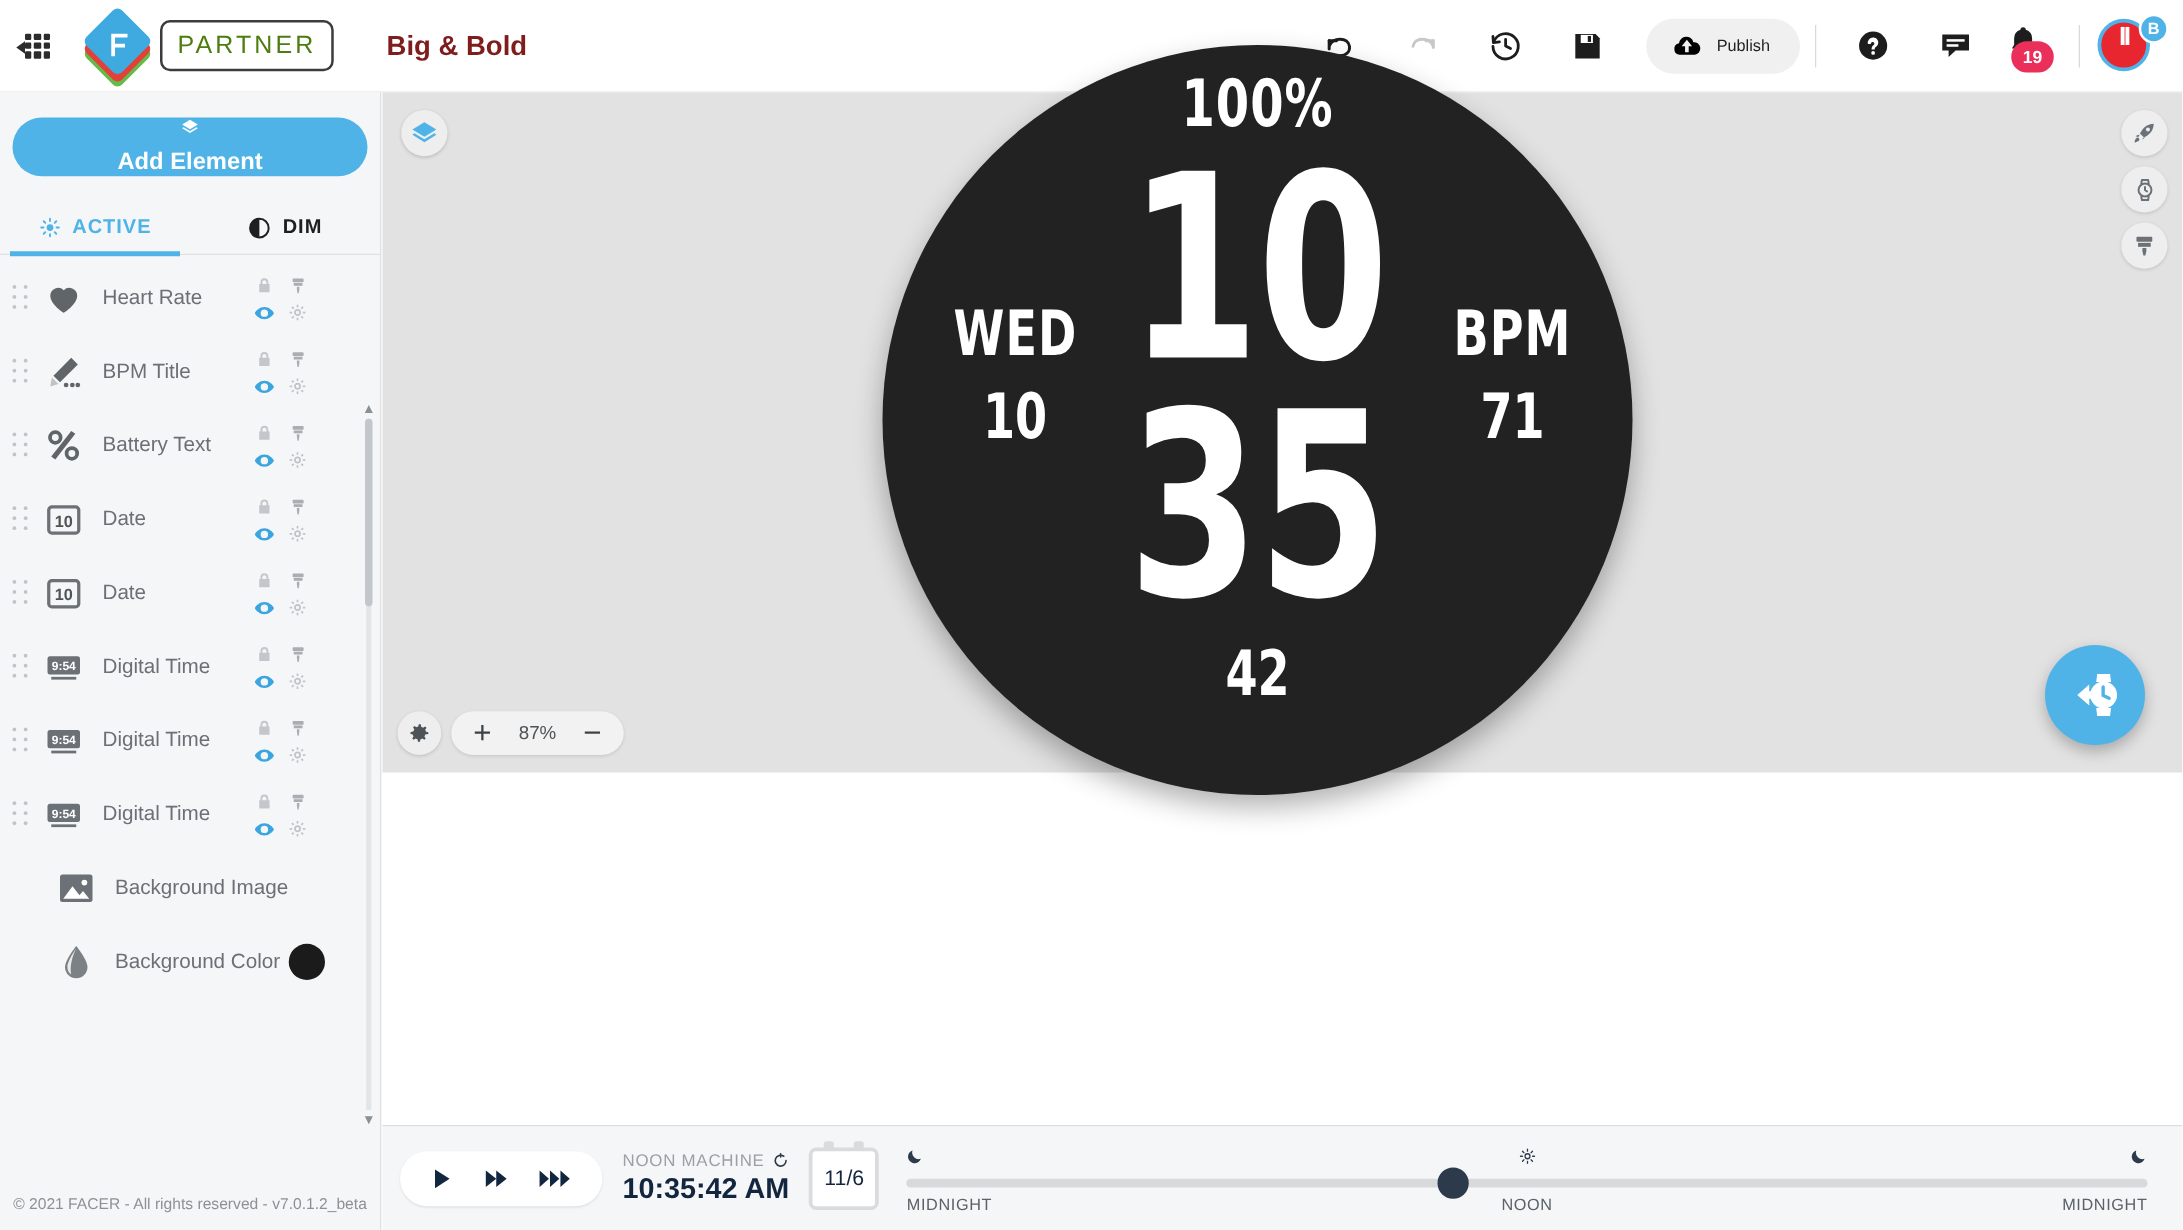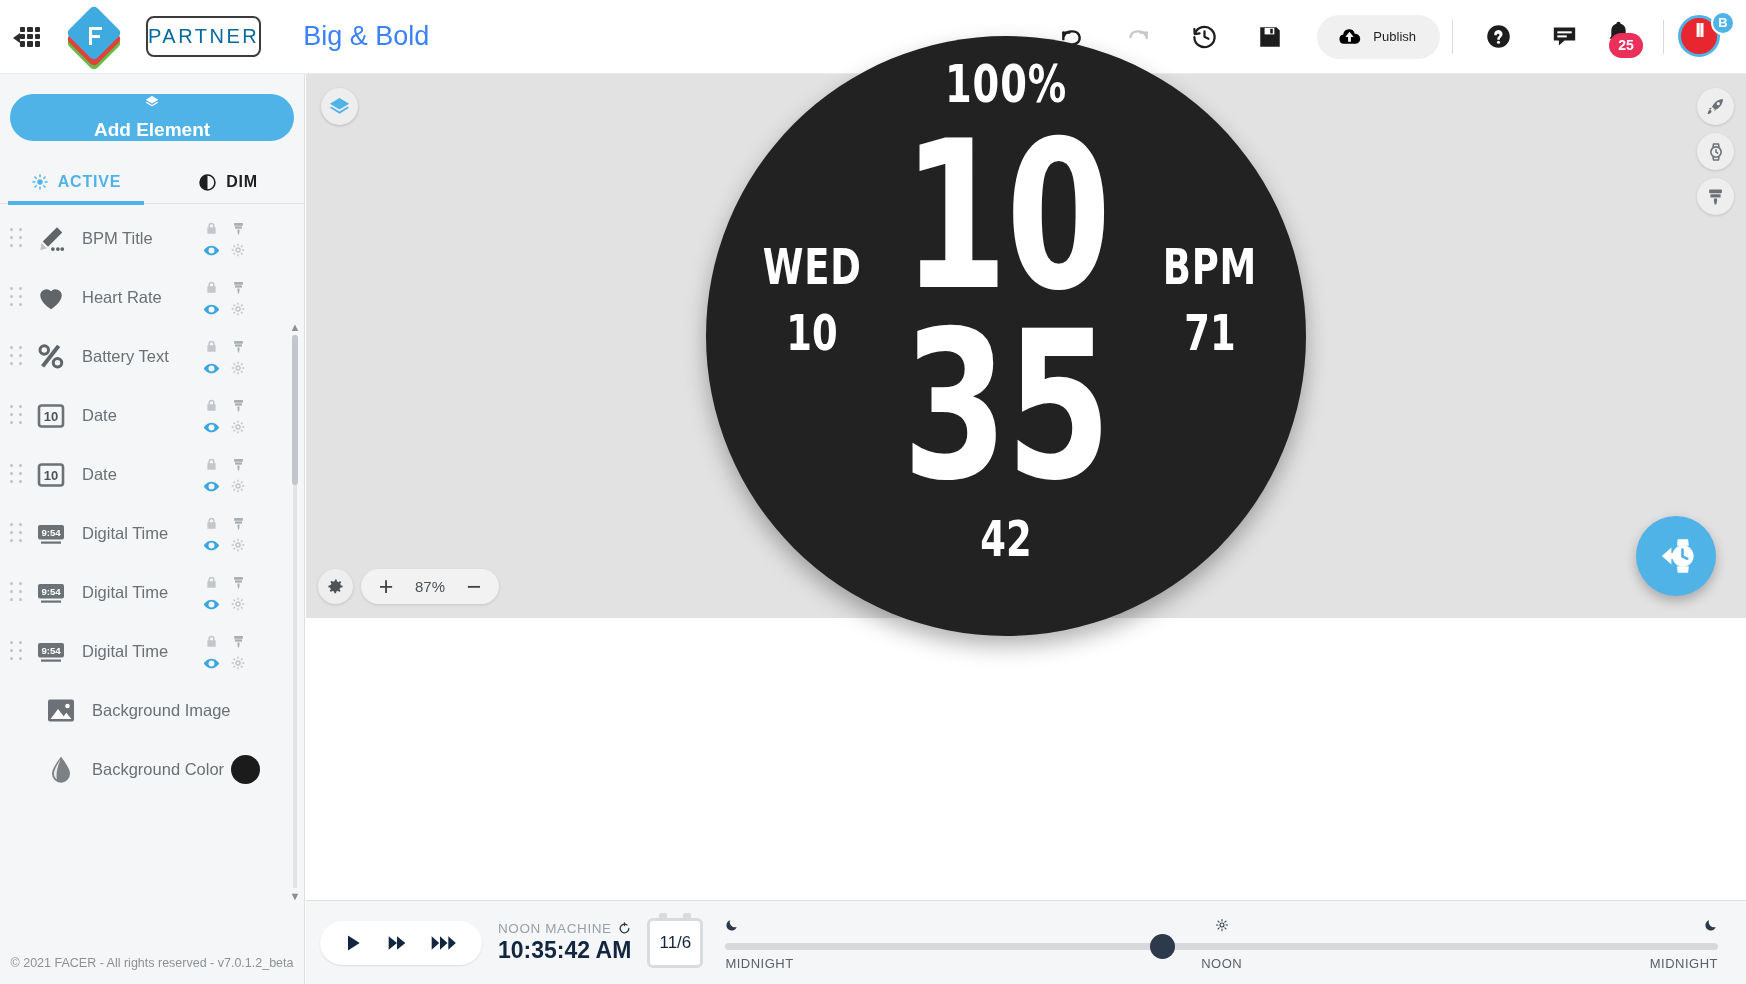--- a/index.html
+++ b/index.html
@@ -34,26 +34,26 @@
   .brand-logo .rhomb { position: absolute; left: 6px; width: 40px; height: 40px;
     transform: rotate(45deg) ; border-radius: 5px; }
   .brand-logo .r-green { background: #66bb4a; top: 12px; }
   .brand-logo .r-red { background: #e2413a; top: 8px; }
   .brand-logo .r-blue { background: #3eaae0; top: 2px; }
   .brand-logo .mark {
     position: absolute; left: 17px; top: 14px; width: 20px; height: 22px;
     z-index: 4;
   }
   .partner-box {
-    margin-left: 26px; border: 2px solid #3c3c3c; border-radius: 8px;
-    padding: 7px 0; font-size: 20px; letter-spacing: 2.5px;
-    font-weight: 400; color: #0369a1;
+    margin-left: 8px; border: 2px solid #3c3c3c; border-radius: 8px;
+    padding: 7px 12px; font-size: 20px; letter-spacing: 2.5px;
+    font-weight: 400; color: #4d7c0f;
   }
   .project-title {
-    margin-left: 42px; font-size: 27px; font-weight: normal; color: #3b82f6;
+    margin-left: 42px; font-size: 22px; font-weight: bold; color: #7f1d1d;
   }
   .topbar-spacer { flex: 1; }
   .tb-icon {
     width: 46px; height: 46px; display: flex; align-items: center; justify-content: center;
     cursor: pointer; color: #1d1d1d; margin: 0 10px;
   }
   .tb-icon.disabled { color: #c8c8c8; cursor: default; }
   .publish-btn {
     display: flex; align-items: center; gap: 11px;
     background: #f0f0f0; border-radius: 22px; height: 44px;
@@ -304,21 +304,21 @@
       <svg width="27" height="27" viewBox="0 0 24 24" fill="currentColor">
         <path d="M2.5 4 L21.5 4 L21.5 15.5 L12 15.5 L7 20 L7 15.5 L2.5 15.5 Z"></path>
         <rect x="5.6" y="7.4" width="12.8" height="1.8" fill="#fff"></rect>
         <rect x="5.6" y="11" width="8.4" height="1.8" fill="#fff"></rect>
       </svg>
     </div>
     <div class="bell-wrap">
       <svg width="27" height="27" viewBox="0 0 24 24" fill="#1d1d1d" style="position:absolute;left:8px;top:5px">
         <path d="M12 2.4 A1.9 1.9 0 0 1 13.9 4.3 A6.4 6.4 0 0 1 18.4 10.4 L18.4 15 L20 17.6 L4 17.6 L5.6 15 L5.6 10.4 A6.4 6.4 0 0 1 10.1 4.3 A1.9 1.9 0 0 1 12 2.4 Z"></path>
       </svg>
-      <div class="bell-badge">25</div>
+      <div class="bell-badge">19</div>
     </div>
     <div class="tb-div"></div>
     <div class="avatar-wrap">
       <div class="avatar">
         <span class="glyph">II</span>
       </div>
       <div class="avatar-badge">B</div>
     </div>
   </div>
 
@@ -357,71 +357,71 @@
         <div class="drag-dots">
             <i></i>
             <i></i>
             <i></i>
             <i></i>
             <i></i>
             <i></i>
           </div>
         <div class="layer-icon">
           <svg width="30" height="30" viewBox="0 0 24 24" fill="currentColor">
+              <path d="M12 21s-8.6-5.4-8.6-11A5 5 0 0 1 12 6.6 5 5 0 0 1 20.6 10c0 5.6-8.6 11-8.6 11Z"></path>
+            </svg>
+        </div>
+        <div class="layer-name">Heart Rate</div>
+        <div class="layer-ctrls">
+          <div class="c c-lock">
+              <svg width="15" height="15" viewBox="0 0 24 24" fill="currentColor">
+                <path d="M7 10V7.6a5 5 0 0 1 10 0V10h1.6v10.4H5.4V10Zm2.4 0h5.2V7.6a2.6 2.6 0 0 0-5.2 0Z"></path>
+              </svg>
+            </div>
+          <div class="c c-brush">
+              <svg width="15" height="15" viewBox="0 0 24 24" fill="currentColor">
+                <rect x="5" y="3" width="14" height="4.6" rx="1"></rect>
+                <rect x="6.4" y="8.6" width="11.2" height="3.6"></rect>
+                <path d="M10.4 13.4h3.2v3.2l-.8 5h-1.6l-.8-5Z"></path>
+              </svg>
+            </div>
+          <div class="c c-eye">
+              <svg width="17" height="17" viewBox="0 0 24 24" fill="currentColor">
+                <path d="M12 5.2C6.6 5.2 2.6 9.4 1.2 12c1.4 2.6 5.4 6.8 10.8 6.8s9.4-4.2 10.8-6.8C21.4 9.4 17.4 5.2 12 5.2Zm0 11a4.2 4.2 0 1 1 0-8.4 4.2 4.2 0 0 1 0 8.4Z"></path>
+                <circle cx="12" cy="12" r="2.2" fill="#f5f6f7"></circle>
+              </svg>
+            </div>
+          <div class="c c-gear">
+              <svg width="16" height="16" viewBox="0 0 24 24" fill="none" stroke="currentColor" stroke-width="2.1">
+                <circle cx="12" cy="12" r="3.1"></circle>
+                <path d="M12 2.6v3M12 18.4v3M2.6 12h3M18.4 12h3M5.3 5.3l2.1 2.1M16.6 16.6l2.1 2.1M18.7 5.3l-2.1 2.1M7.4 16.6l-2.1 2.1"></path>
+              </svg>
+            </div>
+        </div>
+      </div>
+
+      <div class="layer">
+        <div class="drag-dots">
+            <i></i>
+            <i></i>
+            <i></i>
+            <i></i>
+            <i></i>
+            <i></i>
+          </div>
+        <div class="layer-icon">
+          <svg width="30" height="30" viewBox="0 0 24 24" fill="currentColor">
             <path d="M16.8 2.6 L21 6.8 L9.6 18.2 L5.4 14 Z"></path>
             <path d="M4.4 15.2 L8.6 19.4 L3.4 21 Z" opacity=".35"></path>
             <circle cx="13.5" cy="20" r="1.5"></circle>
               <circle cx="17.5" cy="20" r="1.5"></circle>
               <circle cx="21" cy="20" r="1.5"></circle>
           </svg>
         </div>
         <div class="layer-name">BPM Title</div>
-        <div class="layer-ctrls">
-          <div class="c c-lock">
-              <svg width="15" height="15" viewBox="0 0 24 24" fill="currentColor">
-                <path d="M7 10V7.6a5 5 0 0 1 10 0V10h1.6v10.4H5.4V10Zm2.4 0h5.2V7.6a2.6 2.6 0 0 0-5.2 0Z"></path>
-              </svg>
-            </div>
-          <div class="c c-brush">
-              <svg width="15" height="15" viewBox="0 0 24 24" fill="currentColor">
-                <rect x="5" y="3" width="14" height="4.6" rx="1"></rect>
-                <rect x="6.4" y="8.6" width="11.2" height="3.6"></rect>
-                <path d="M10.4 13.4h3.2v3.2l-.8 5h-1.6l-.8-5Z"></path>
-              </svg>
-            </div>
-          <div class="c c-eye">
-              <svg width="17" height="17" viewBox="0 0 24 24" fill="currentColor">
-                <path d="M12 5.2C6.6 5.2 2.6 9.4 1.2 12c1.4 2.6 5.4 6.8 10.8 6.8s9.4-4.2 10.8-6.8C21.4 9.4 17.4 5.2 12 5.2Zm0 11a4.2 4.2 0 1 1 0-8.4 4.2 4.2 0 0 1 0 8.4Z"></path>
-                <circle cx="12" cy="12" r="2.2" fill="#f5f6f7"></circle>
-              </svg>
-            </div>
-          <div class="c c-gear">
-              <svg width="16" height="16" viewBox="0 0 24 24" fill="none" stroke="currentColor" stroke-width="2.1">
-                <circle cx="12" cy="12" r="3.1"></circle>
-                <path d="M12 2.6v3M12 18.4v3M2.6 12h3M18.4 12h3M5.3 5.3l2.1 2.1M16.6 16.6l2.1 2.1M18.7 5.3l-2.1 2.1M7.4 16.6l-2.1 2.1"></path>
-              </svg>
-            </div>
-        </div>
-      </div>
-
-      <div class="layer">
-        <div class="drag-dots">
-            <i></i>
-            <i></i>
-            <i></i>
-            <i></i>
-            <i></i>
-            <i></i>
-          </div>
-        <div class="layer-icon">
-          <svg width="30" height="30" viewBox="0 0 24 24" fill="currentColor">
-              <path d="M12 21s-8.6-5.4-8.6-11A5 5 0 0 1 12 6.6 5 5 0 0 1 20.6 10c0 5.6-8.6 11-8.6 11Z"></path>
-            </svg>
-        </div>
-        <div class="layer-name">Heart Rate</div>
         <div class="layer-ctrls">
           <div class="c c-lock">
               <svg width="15" height="15" viewBox="0 0 24 24" fill="currentColor">
                 <path d="M7 10V7.6a5 5 0 0 1 10 0V10h1.6v10.4H5.4V10Zm2.4 0h5.2V7.6a2.6 2.6 0 0 0-5.2 0Z"></path>
               </svg>
             </div>
           <div class="c c-brush">
               <svg width="15" height="15" viewBox="0 0 24 24" fill="currentColor">
                 <rect x="5" y="3" width="14" height="4.6" rx="1"></rect>
                 <rect x="6.4" y="8.6" width="11.2" height="3.6"></rect>

